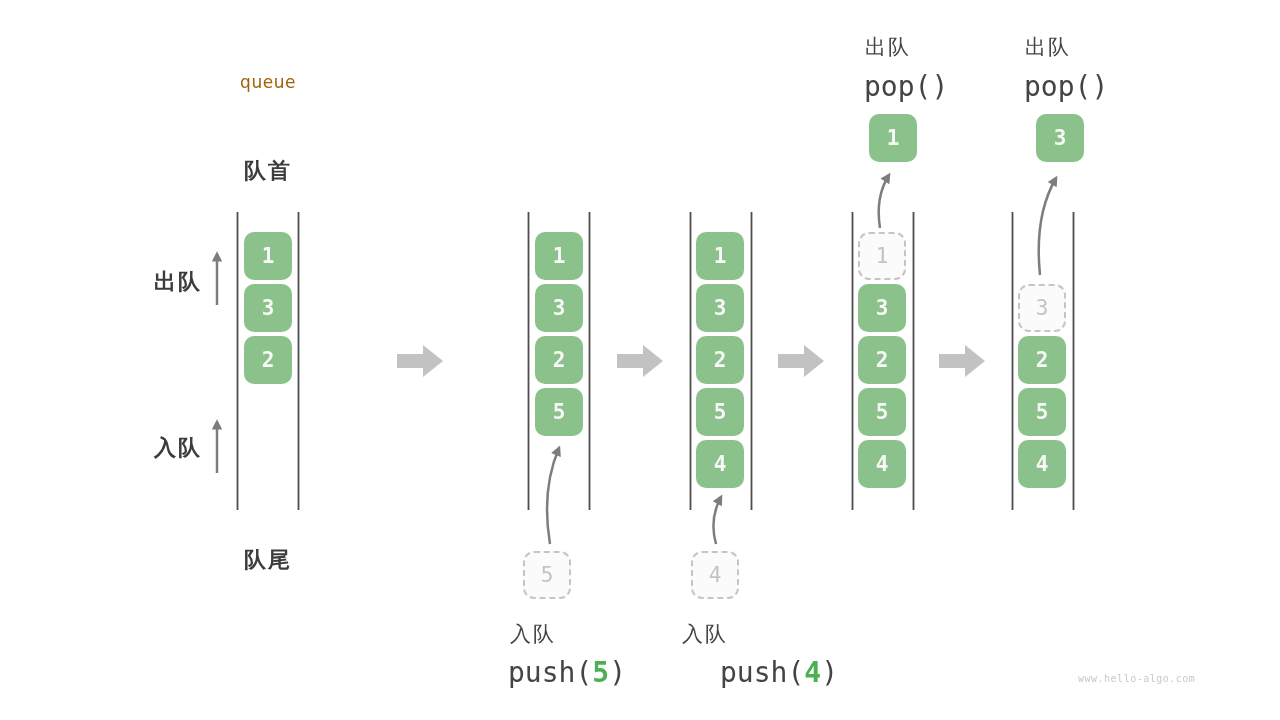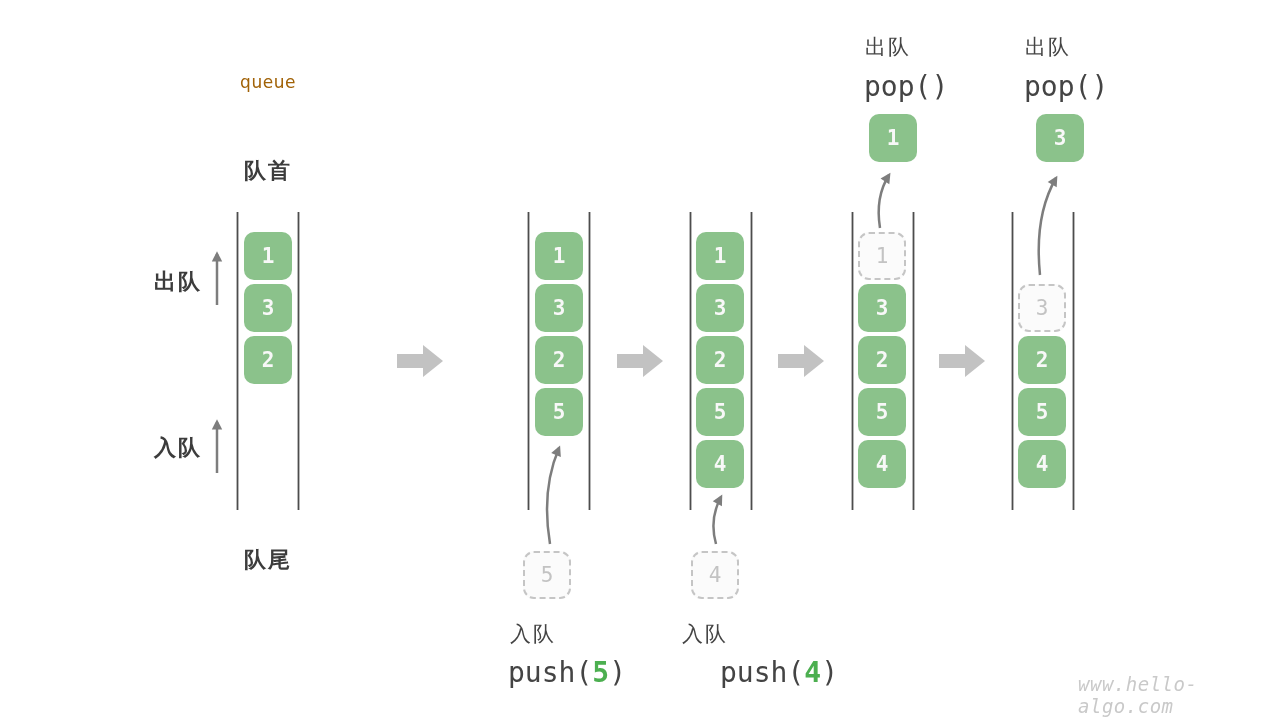--- a/index.html
+++ b/index.html
@@ -56,21 +56,21 @@
     background: #fbfbfb;
     border: 2px dashed #c5c5c5;
     border-radius: 11px;
     color: #c3c3c3;
     font-family: "DejaVu Sans Mono", monospace;
     font-size: 21px;
     line-height: 44px; text-align: center;
   }
   .watermark {
     font-family: "DejaVu Sans Mono", monospace;
-    font-size: 19px; color: #c9c9c9; letter-spacing: 0.5px; font-style: italic;
+    font-size: 10px; color: #c9c9c9; letter-spacing: 0.5px;
   }
 </style>
 </head>
 <body>
 
 <div class="canvas">
 
   <svg class="overlay" width="1280" height="720" viewBox="0 0 1280 720">
     <defs>
       <marker id="ah" markerUnits="userSpaceOnUse" markerWidth="13" markerHeight="13" viewBox="0 0 12 12" refX="8.5" refY="6" orient="auto">

